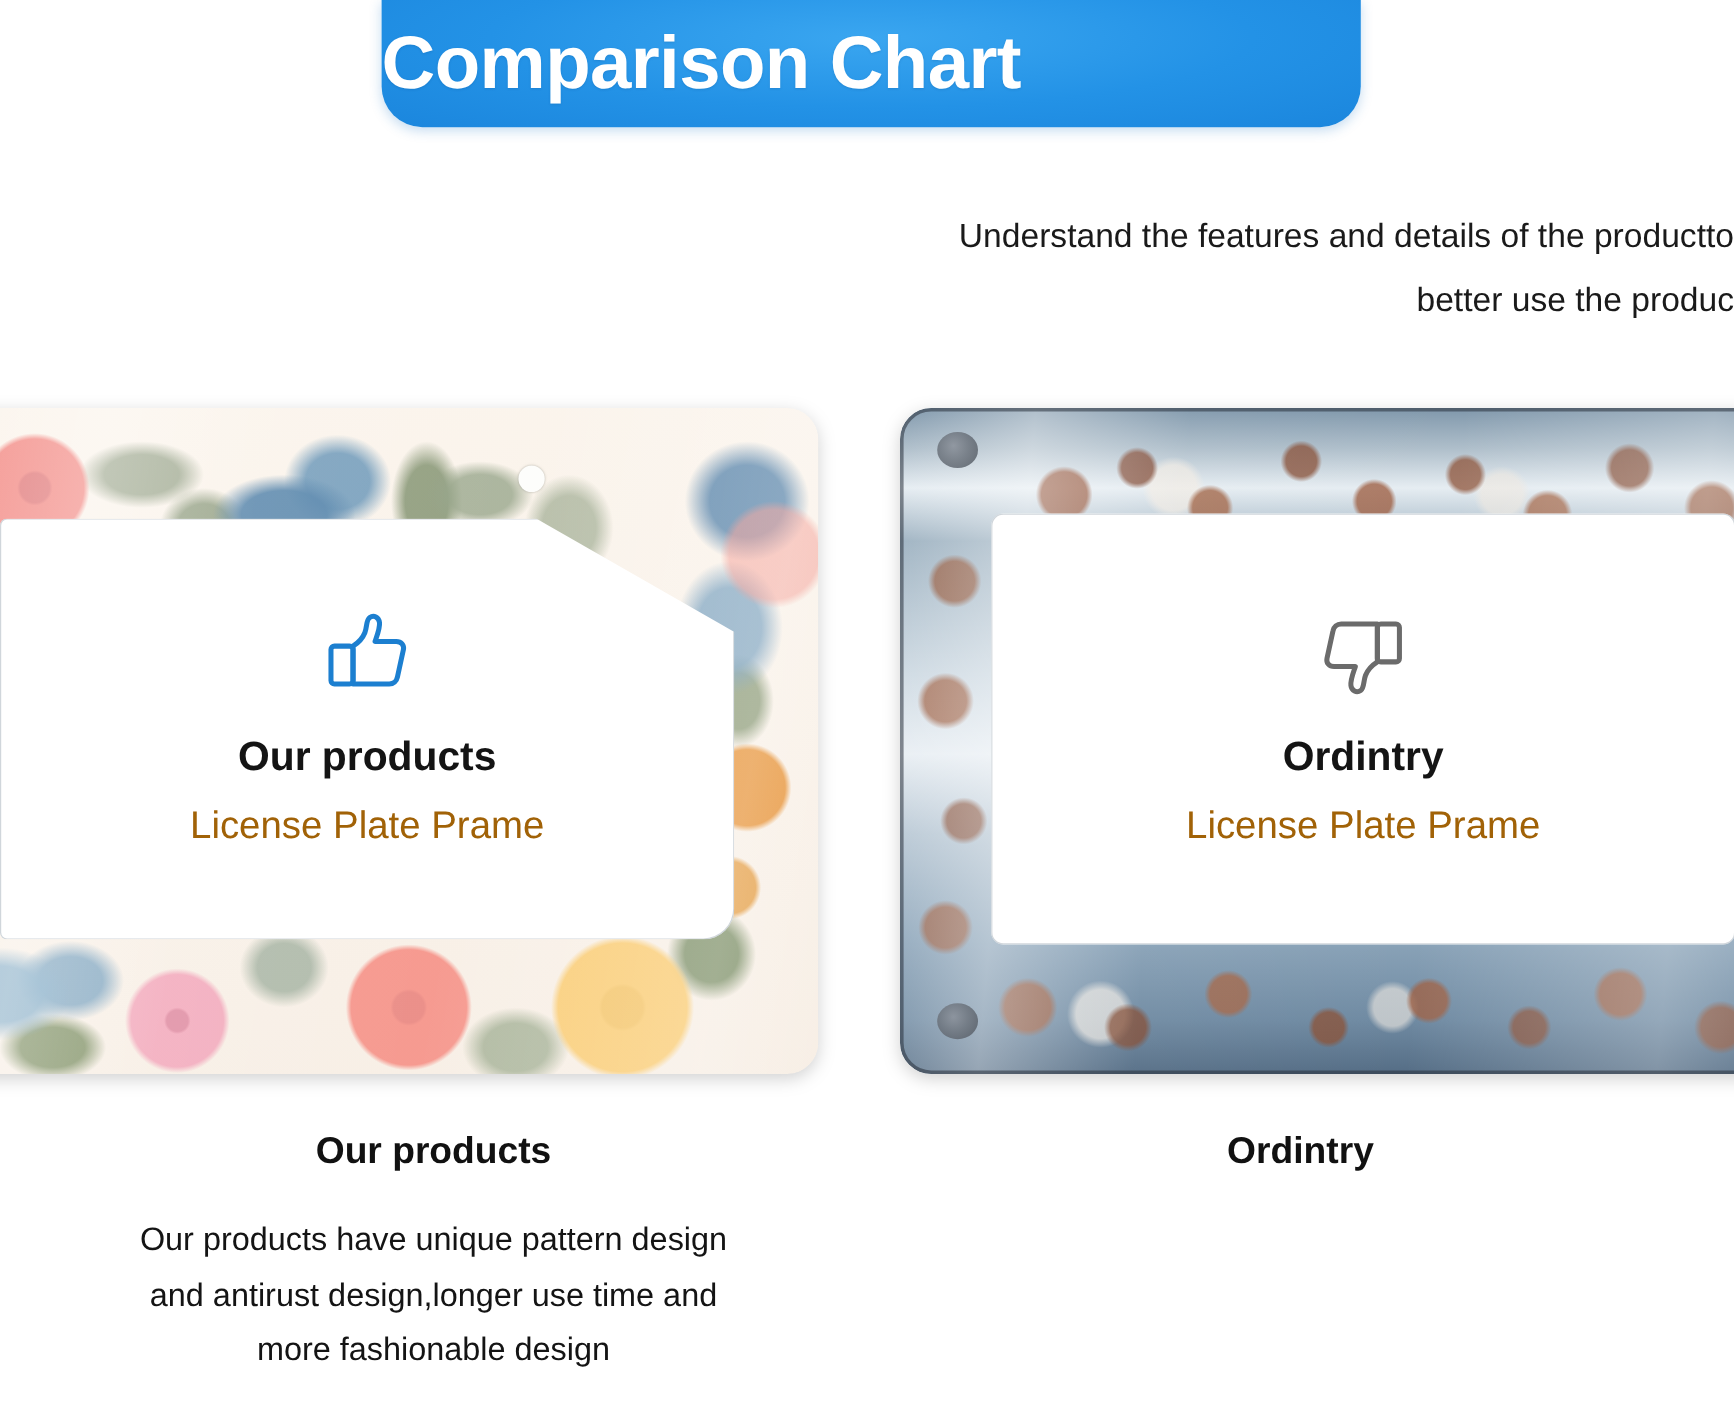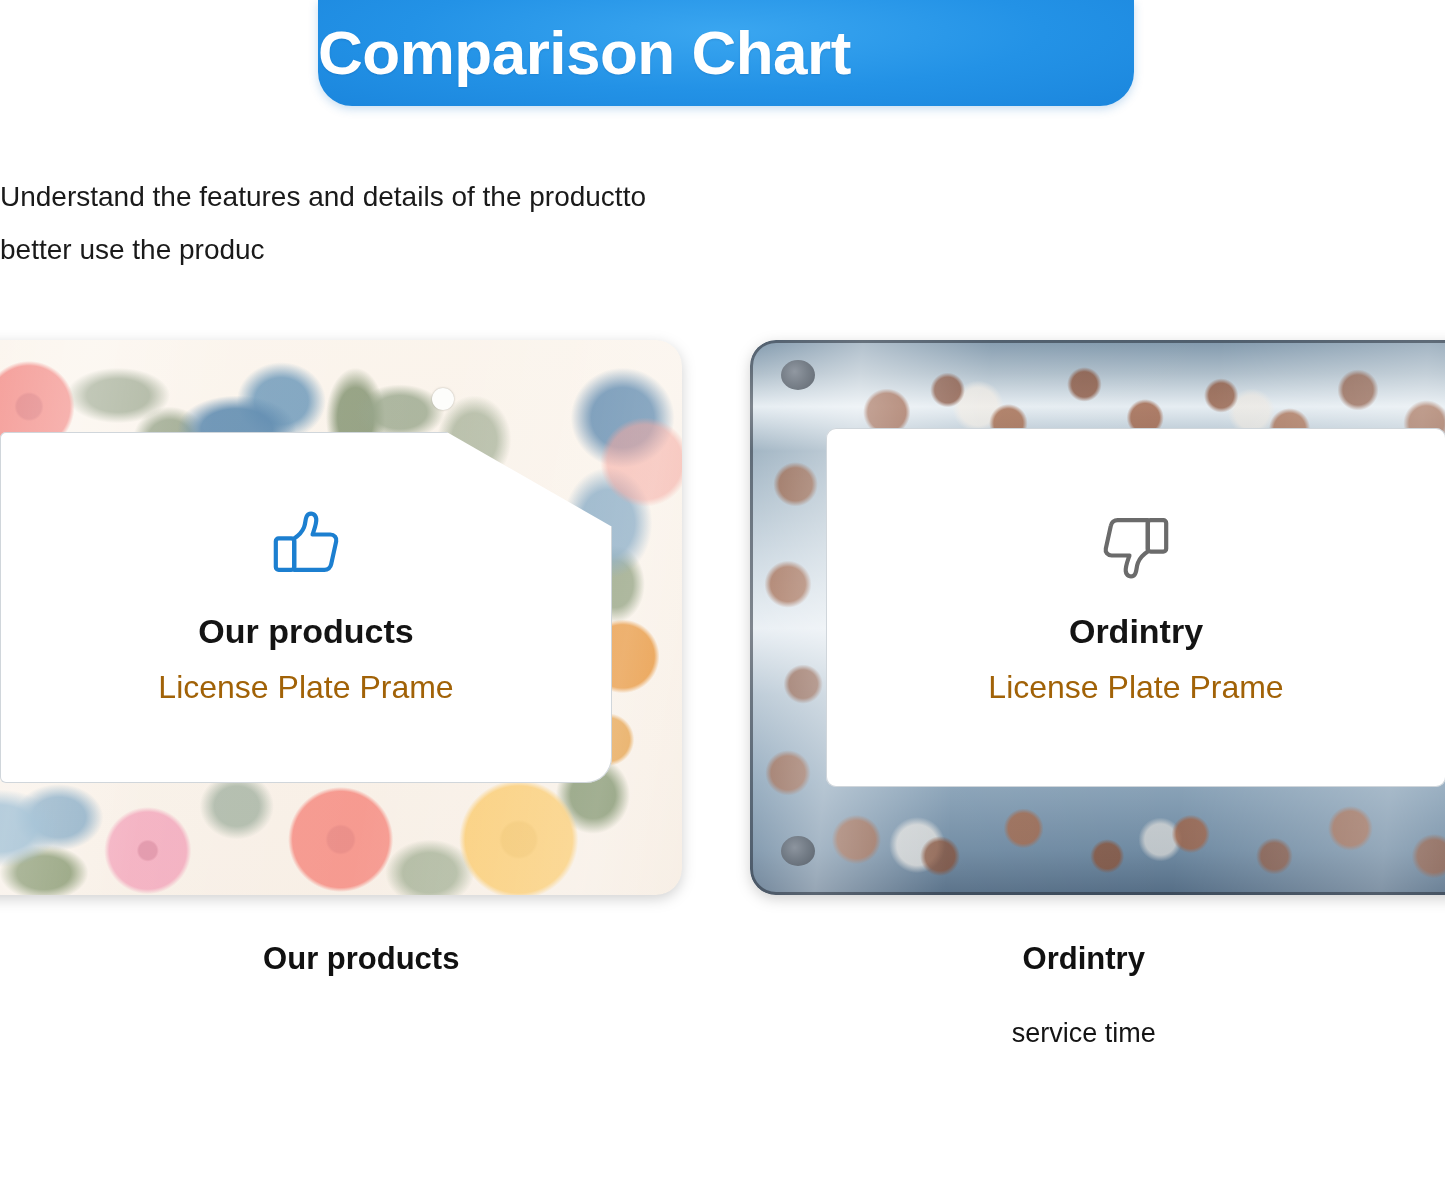--- a/index.html
+++ b/index.html
@@ -40,21 +40,21 @@
     white-space: nowrap;
     text-shadow: 0 1px 2px rgba(0,60,120,0.18);
   }
 
   
   .subtitle {
     position: absolute;
     top: 170px;
     left: 0;
     width: 1445px;
-    text-align: left;
+    text-align: right;
     color: #1a1a1a;
     font-size: 28px;
     line-height: 1.9;
     font-weight: 400;
   }
   .subtitle span { display: block; }
 
   
   .frame-area {
     position: absolute;
@@ -367,22 +367,26 @@
 </div>
 
 <div class="screw-hole screw-left"></div>
 <div class="screw-boss boss-tl"></div>
 <div class="screw-boss boss-bl"></div>
 
 <div class="columns">
 
   <div class="column">
     <div class="col-heading">Our products</div>
+    <div class="col-body">
+      <span>Our products have unique pattern design</span>
+      <span>and antirust design,longer use time and</span>
+      <span>more fashionable design</span>
+    </div>
   </div>
 
   <div class="column">
     <div class="col-heading">Ordintry</div>
     <div class="col-body">
-      <span>service time</span>
     </div>
   </div>
 
 </div>
 
 </body></html>

